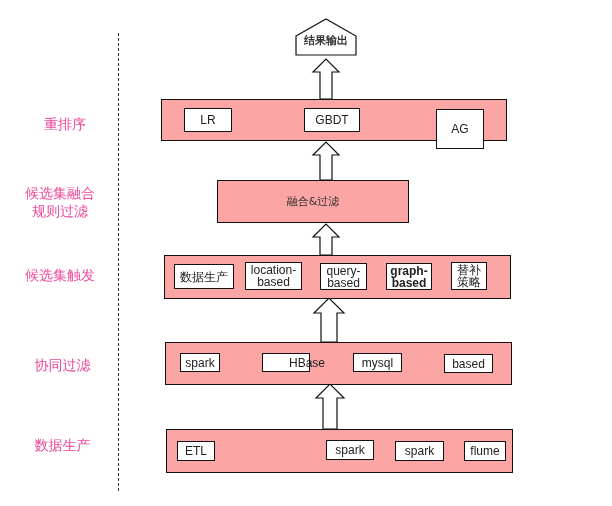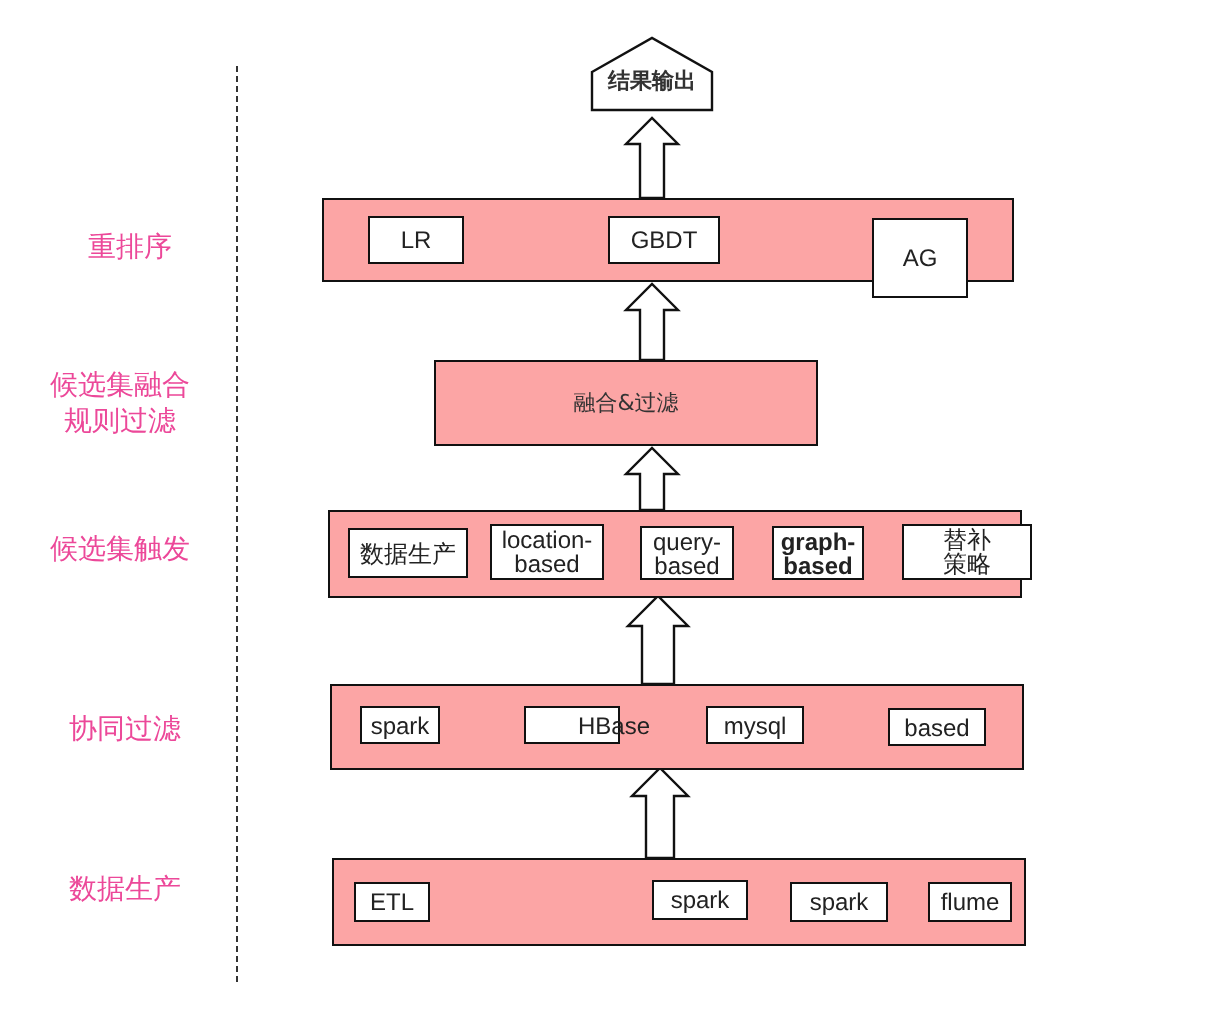--- a/index.html
+++ b/index.html
@@ -45,21 +45,21 @@
 </div>
 
 <div class="layer" style="left:164px;top:255px;width:347px;height:44px;">
   <div class="item" style="left:9px;top:8px;width:60px;height:25px;">数据生产</div>
   <div class="item" style="left:80px;top:6px;width:57px;height:28px;">location-
 based</div>
   <div class="item" style="left:155px;top:7px;width:47px;height:27px;">query-
 based</div>
   <div class="item" style="left:221px;top:7px;width:46px;height:27px;font-weight:bold;">graph-
 based</div>
-  <div class="item" style="left:286px;top:6px;width:65px;height:28px;">替补
+  <div class="item" style="left:286px;top:6px;width:36px;height:28px;">替补
 策略</div>
 </div>
 
 <div class="layer" style="left:165px;top:342px;width:347px;height:43px;">
   <div class="item" style="left:14px;top:10px;width:40px;height:19px;">spark</div>
   <div class="item" style="left:96px;top:10px;width:48px;height:19px;padding-left:42px;">HBase</div>
   <div class="item" style="left:187px;top:10px;width:49px;height:19px;">mysql</div>
   <div class="item" style="left:278px;top:11px;width:49px;height:19px;">based</div>
 </div>
 

